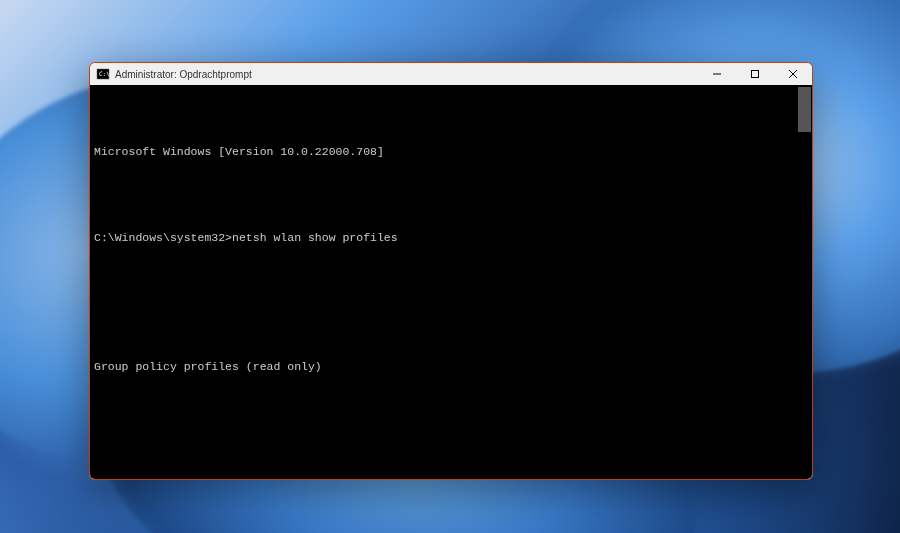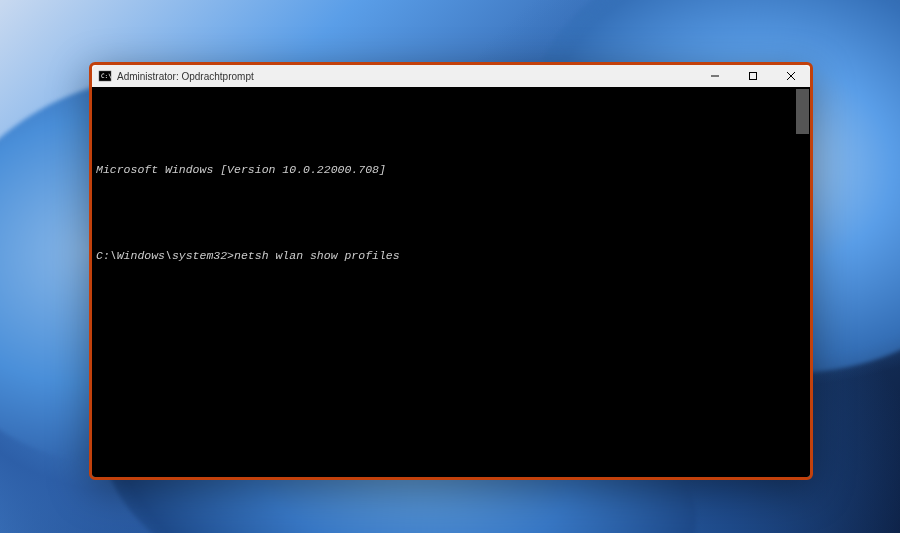--- a/index.html
+++ b/index.html
@@ -60,21 +60,21 @@
       transform: rotate(10deg);
     }
 
     .window {
       position: absolute;
       left: 89px;
       top: 62px;
       width: 724px;
       height: 418px;
       background: #ffffff;
-      border: 3px solid #c2410c;
+      border: 1px solid #c2410c;
       border-radius: 6px;
       box-shadow: 0 10px 40px rgba(0,0,0,0.4);
       display: flex;
       flex-direction: column;
       overflow: hidden;
     }
 
     .titlebar {
       height: 22px;
       background: #f0f0f0;
@@ -115,25 +115,24 @@
       color: #000;
     }
 
     .terminal {
       flex: 1;
       background: #000000;
       color: #cccccc;
       font-family: Consolas, "Courier New", monospace;
       font-size: 11.5px;
       line-height: 1.25;
-      padding: 18px 4px;
+      padding: 2px 4px;
       position: relative;
       overflow: hidden;
       white-space: pre-wrap;
-      font-style: italic;
     }
 
     .terminal-line {
       min-height: 14px;
     }
 
     .prompt {
       color: #cccccc;
     }
 
@@ -189,20 +188,21 @@
   </div>
 
   <div class="terminal">
     <div class="scrollbar"></div>
 
     <div class="terminal-line">Microsoft Windows [Version 10.0.22000.708]</div>
     <div class="terminal-line">&nbsp;</div>
     <div class="terminal-line"><span class="prompt">C:\Windows\system32&gt;</span><span>netsh wlan show profiles</span></div>
     <div class="terminal-line">&nbsp;</div>
     <div class="terminal-line">&nbsp;</div>
+    <div class="terminal-line">Group policy profiles (read only)</div>
     
     
     
     
     
     
     
     
     
     

